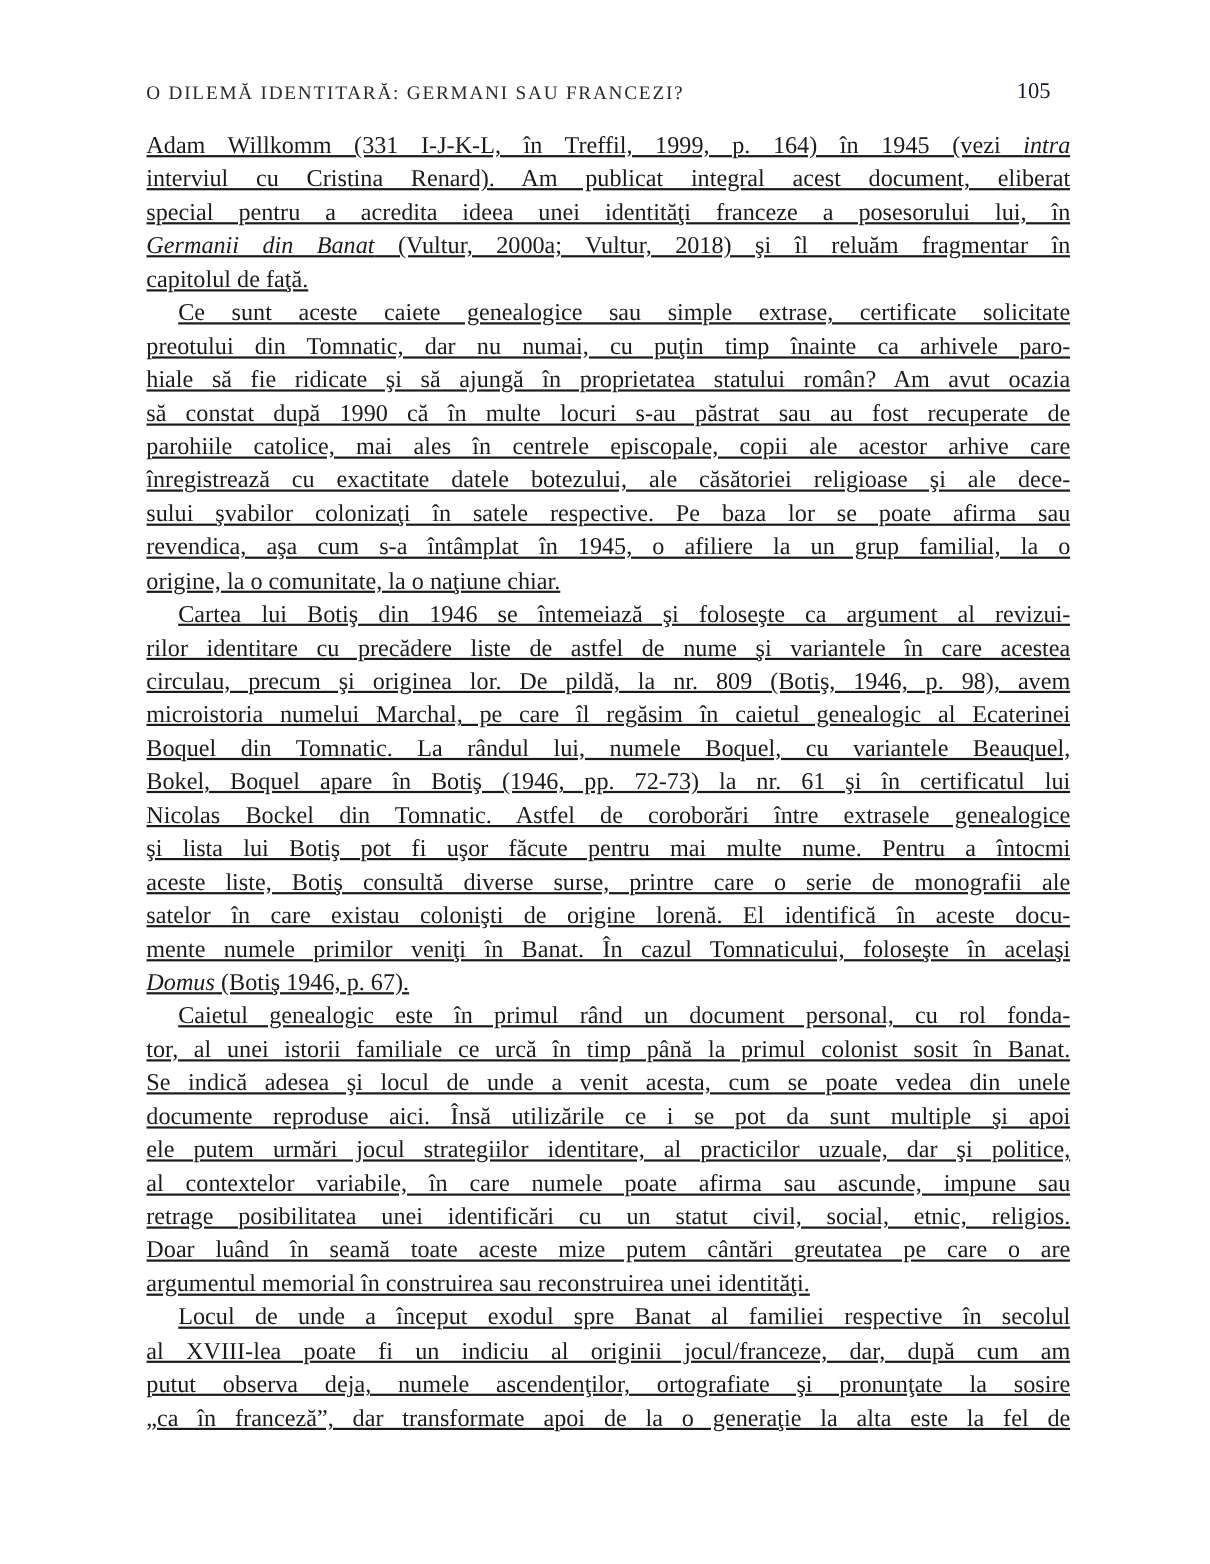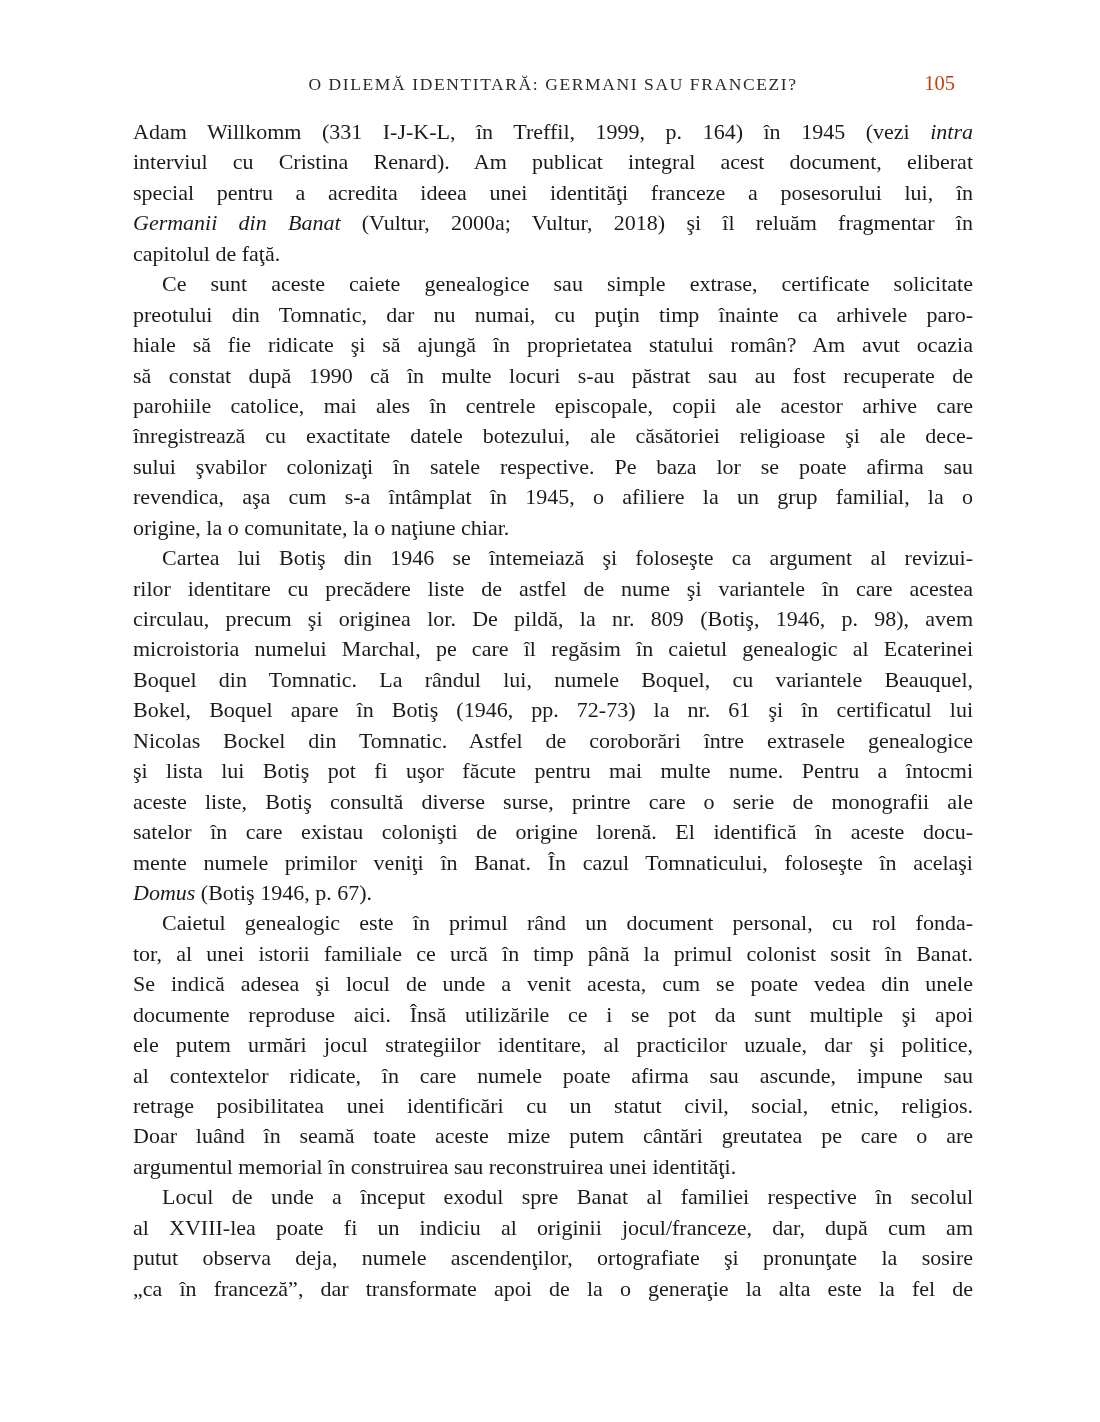--- a/index.html
+++ b/index.html
@@ -18,41 +18,41 @@
   }
   .running-header {
     position: absolute;
     left: 133px;
     top: 74px;
     width: 840px;
     height: 28px;
   }
   .running-header .title {
     display: block;
-    text-align: center;
+    text-align: left;
     font-size: 17.5px;
     letter-spacing: 1.6px;
     color: #2a2a2a;
     white-space: nowrap;
   }
   .running-header .folio {
     position: absolute;
     right: 18px;
     top: -2px;
     font-size: 20.5px;
-    color: #c2410c;
+    color: #0f172a;
   }
   .body-text {
     position: absolute;
     left: 133px;
     top: 117px;
     width: 840px;
     font-size: 22px;
   }
-  .para { margin: 0; padding: 0; }
+  .para { margin: 0; padding: 0; text-decoration: underline; }
   .line {
     height: 30.45px;
     line-height: 30.45px;
     text-align: justify;
     text-align-last: justify;
     overflow: hidden;
     white-space: normal;
   }
   .line.last {
     text-align-last: left;
@@ -104,21 +104,21 @@
         <div class="line"><span>satelor în care existau colonişti de origine lorenă. El identifică în aceste docu-</span></div>
         <div class="line"><span>mente numele primilor veniţi în Banat. În cazul Tomnaticului, foloseşte în acelaşi</span></div>
         <div class="line last"><span class="seg-i">Domus</span><span> (Botiş 1946, p. 67).</span></div>
       </div>
       <div class="para indent">
         <div class="line"><span>Caietul genealogic este în primul rând un document personal, cu rol fonda-</span></div>
         <div class="line"><span>tor, al unei istorii familiale ce urcă în timp până la primul colonist sosit în Banat.</span></div>
         <div class="line"><span>Se indică adesea şi locul de unde a venit acesta, cum se poate vedea din unele</span></div>
         <div class="line"><span>documente reproduse aici. Însă utilizările ce i se pot da sunt multiple şi apoi</span></div>
         <div class="line"><span>ele putem urmări jocul strategiilor identitare, al practicilor uzuale, dar şi politice,</span></div>
-        <div class="line"><span>al contextelor ridicate, în care numele poate afirma sau ascunde, impune sau</span></div>
+        <div class="line"><span>al contextelor variabile, în care numele poate afirma sau ascunde, impune sau</span></div>
         <div class="line"><span>retrage posibilitatea unei identificări cu un statut civil, social, etnic, religios.</span></div>
         <div class="line"><span>Doar luând în seamă toate aceste mize putem cântări greutatea pe care o are</span></div>
         <div class="line last"><span>argumentul memorial în construirea sau reconstruirea unei identităţi.</span></div>
       </div>
       <div class="para indent">
         <div class="line"><span>Locul de unde a început exodul spre Banat al familiei respective în secolul</span></div>
         <div class="line"><span>al XVIII-lea poate fi un indiciu al originii jocul/franceze, dar, după cum am</span></div>
         <div class="line"><span>putut observa deja, numele ascendenţilor, ortografiate şi pronunţate la sosire</span></div>
         <div class="line"><span>„ca în franceză”, dar transformate apoi de la o generaţie la alta este la fel de</span></div>
       </div>

